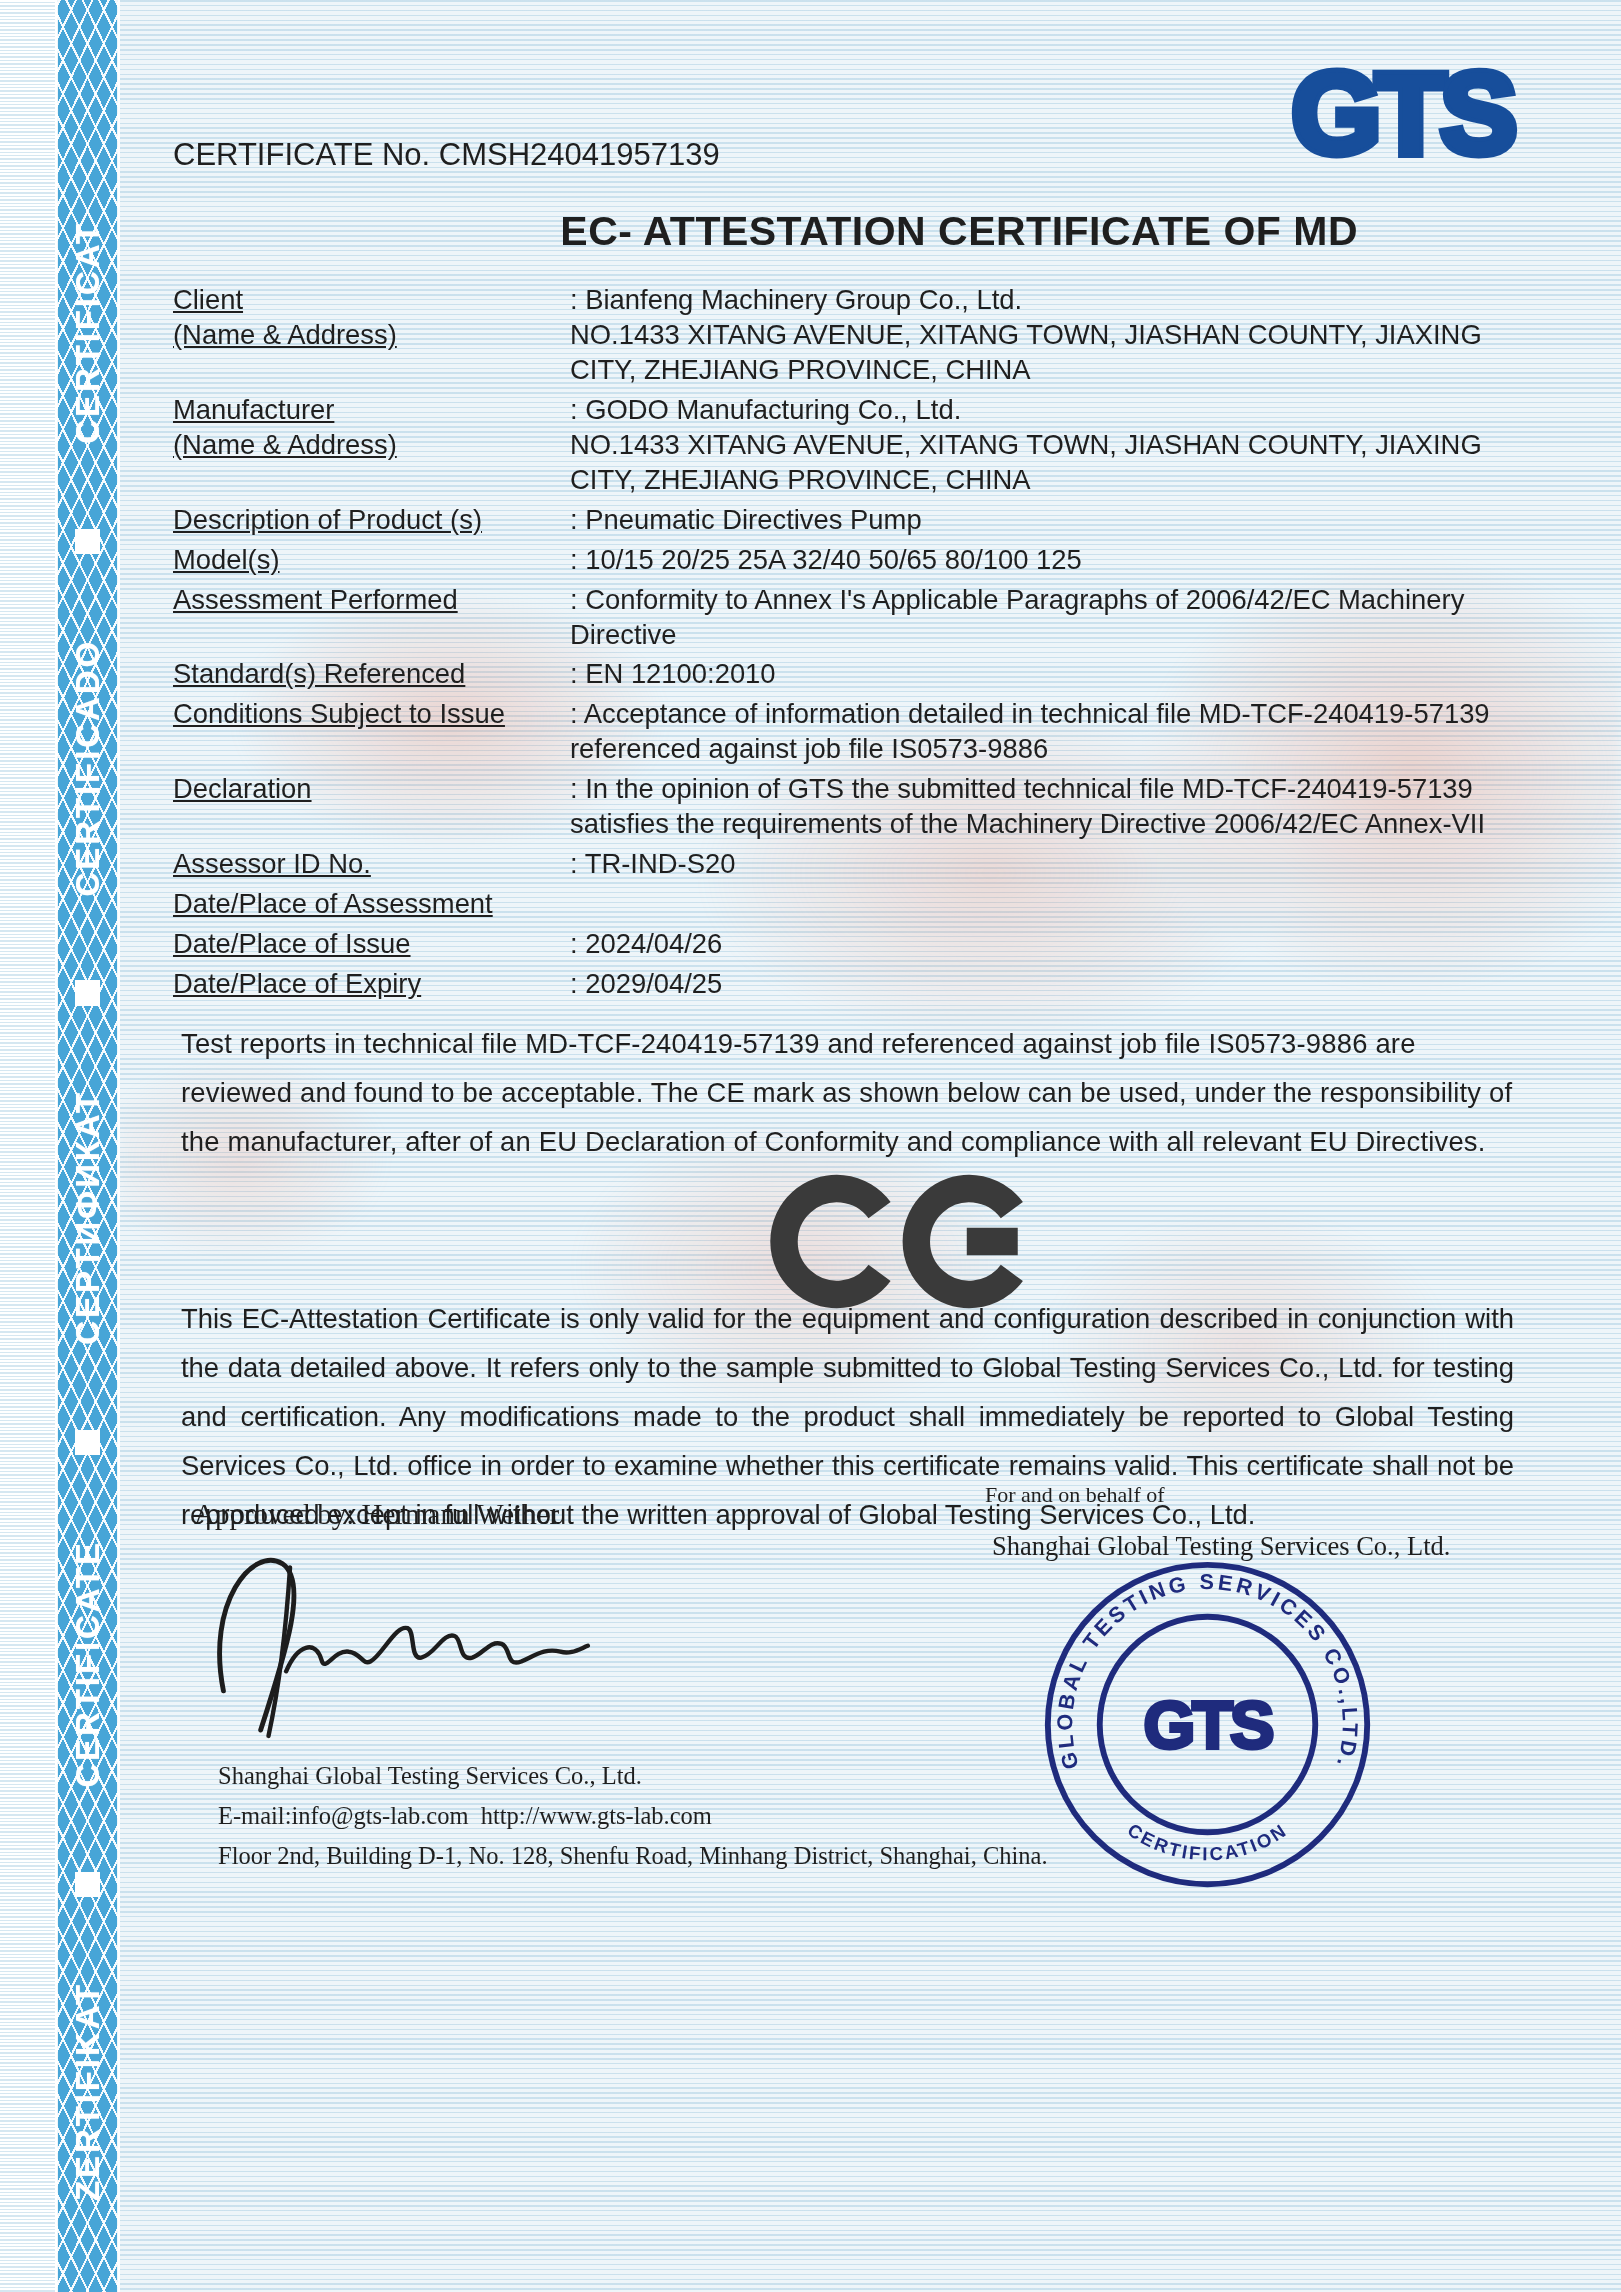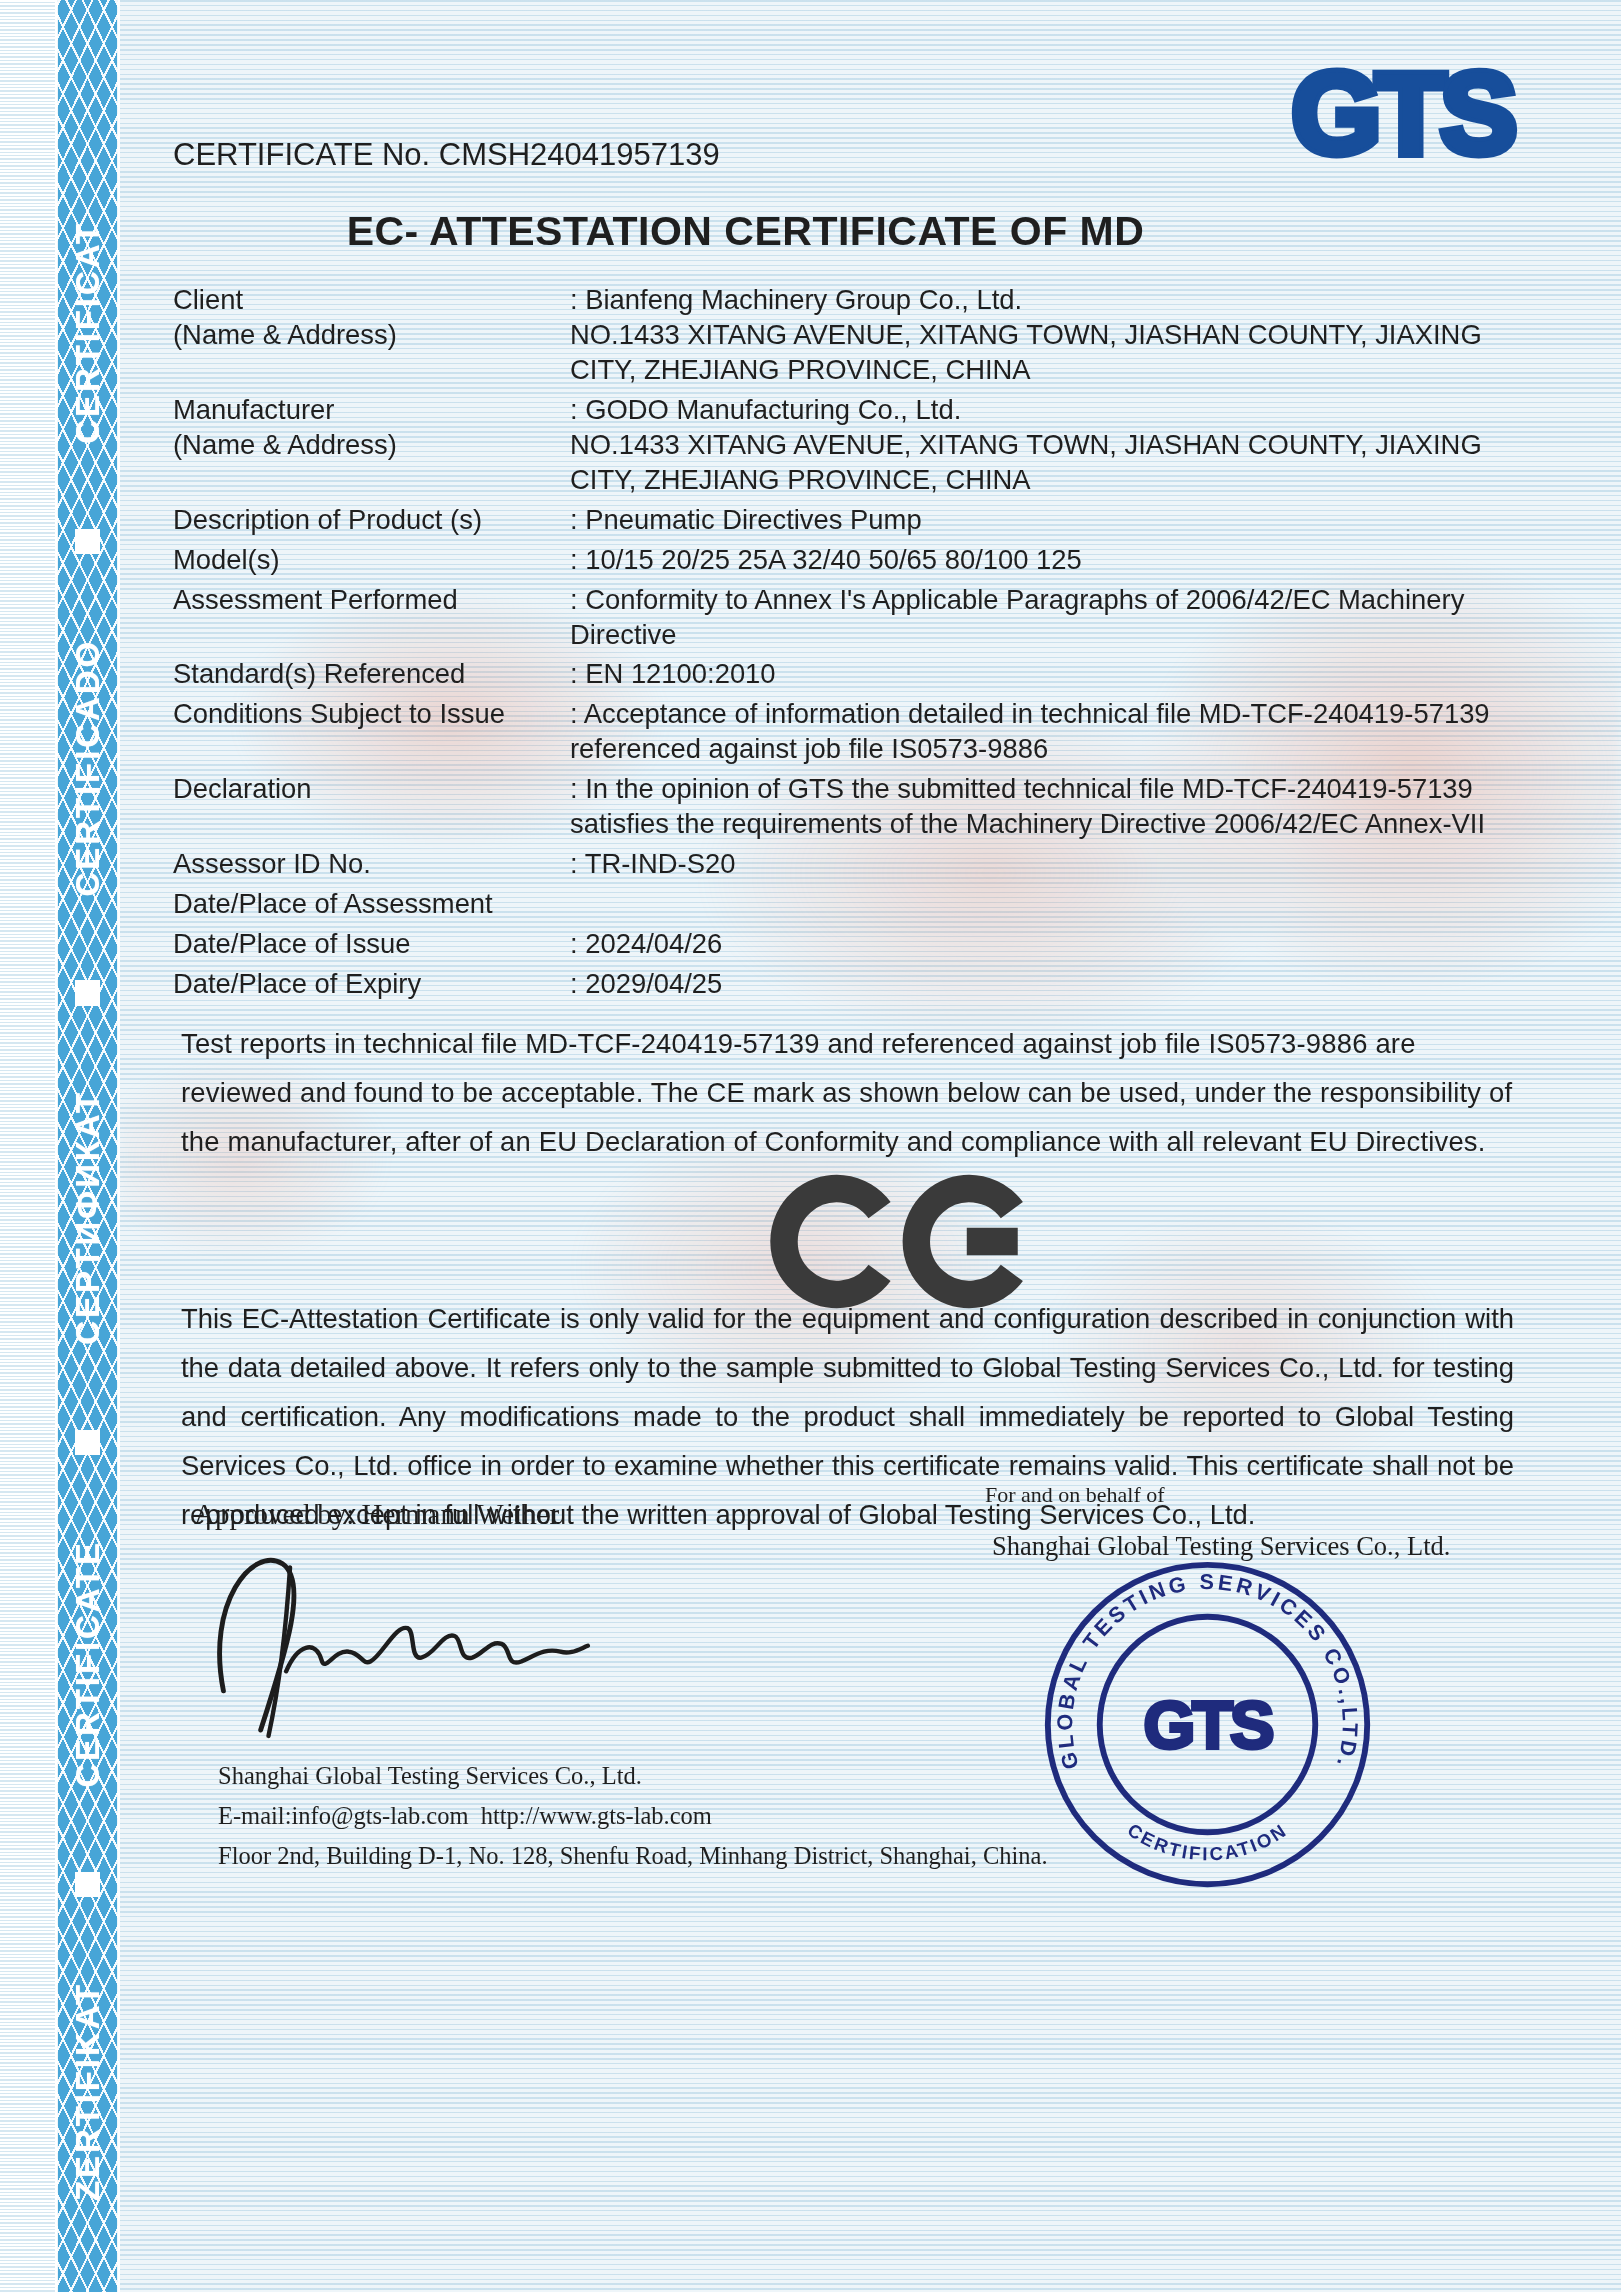--- a/index.html
+++ b/index.html
@@ -46,25 +46,25 @@
     text-shadow:0 0 1px rgba(255,255,255,.6);white-space:nowrap;
   }
   .band .sep{width:25.5px;height:25.5px;background:#fff;}
   .band .sep:last-child{display:none;}
   
   .abs{position:absolute;z-index:3;}
   .cert-no{left:173px;top:137px;font-size:31px;}
   .logo-svg{left:1240px;top:51px;}
   .logo-txt{fill:var(--logo_blue,#174e9b);stroke:var(--logo_blue,#174e9b);
     font-family:"Liberation Sans",sans-serif;font-weight:bold;}
-  .page-title{left:133px;top:208px;width:1225px;text-align:center;
+  .page-title{left:133px;top:208px;width:1225px;text-align:right;
     font-size:41px;font-weight:bold;letter-spacing:0.5px;}
   .fields{left:173px;top:282px;width:1333px;font-size:27.4px;line-height:35px;}
   .row{display:flex;margin-bottom:4.9px;}
-  .row .lbl{width:375px;flex:0 0 375px;}
+  .row .lbl{width:375px;flex:0 0 375px;text-decoration:underline;}
   .row .val{flex:1;margin-left:22px;}
   .para{left:173px;width:1333px;font-size:27.4px;margin-left:8px;}
   .para-review{top:1019px;line-height:49px;letter-spacing:0.2px;}
   .para-validity{top:1294px;line-height:49px;text-align:justify;}
   .ce-svg{left:755px;top:1168px;}
   .ce-shape{stroke:#3a3a3a;fill:none;}
   .approved{left:194px;top:1498px;font-family:"Liberation Serif",serif;font-size:29px;}
   .sig-svg{left:196px;top:1534px;}
   .sig-path{stroke:#1d1d1d;fill:none;stroke-linecap:round;}
   .behalf1{left:985px;top:1482px;font-family:"Liberation Serif",serif;font-size:22px;}

